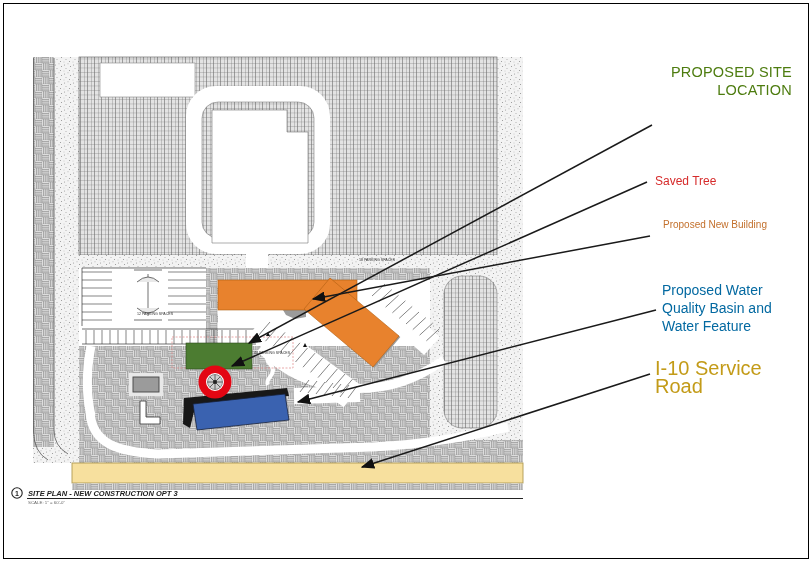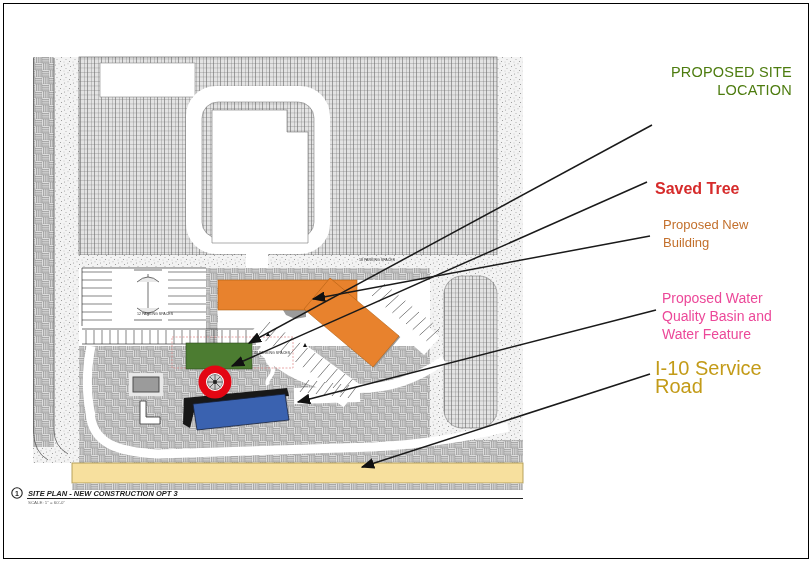--- a/index.html
+++ b/index.html
@@ -4,22 +4,22 @@
 <style>
   html,body{margin:0;padding:0;background:#fff;}
   #canvas{position:relative;width:812px;height:562px;background:#fff;overflow:hidden;
           font-family:"Liberation Sans",sans-serif;}
   .frame{position:absolute;left:3px;top:3px;right:3px;bottom:3px;border:1.5px solid #000;pointer-events:none;}
   #plan-svg{position:absolute;left:0;top:0;}
   .legend{position:absolute;font-family:"Liberation Sans",sans-serif;}
   .legend-heading{left:646px;top:64px;width:146px;text-align:right;font-size:14.5px;
                   line-height:17.5px;font-weight:400;color:#4d7c0f;letter-spacing:.2px;}
   .lbl-offices{left:663px;top:106px;width:112px;font-size:14px;line-height:18px;}
-  .lbl-saved{left:655px;top:180px;width:140px;font-size:16px;line-height:18px;font-weight:bold;}
-  .lbl-building{left:663px;top:216px;width:104px;font-size:13px;line-height:18px;}
+  .lbl-saved{left:655px;top:172px;width:140px;font-size:12px;line-height:18px;}
+  .lbl-building{left:663px;top:216px;width:104px;font-size:10px;line-height:18px;}
   .lbl-water{left:662px;top:281px;width:122px;font-size:14px;line-height:18px;}
   .lbl-i10{left:655px;top:359px;width:150px;font-size:20px;line-height:18px;}
 </style>
 </head>
 <body>
 
 <div id="canvas">
 
   <svg id="plan-svg" width="812" height="562" viewBox="0 0 812 562">
     <defs>
@@ -159,17 +159,17 @@
       <line x1="27" y1="498.5" x2="523" y2="498.5" stroke="#222" stroke-width="1"></line>
       <g transform="translate(28,504) scale(0.55)">
         <text font-size="8" fill="#666" font-family="Liberation Sans, sans-serif">SCALE: 1" = 60'-0"</text>
       </g>
     </g>
   </svg>
 
   <div class="legend legend-heading">PROPOSED SITE LOCATION</div>
   <div class="legend lbl-saved" style="color: rgb(214, 43, 43);">Saved Tree</div>
   <div class="legend lbl-building" style="color: rgb(195, 112, 44);">Proposed New Building</div>
-  <div class="legend lbl-water" style="color: #ec4899; margin-top: 8px;">Proposed Water Quality Basin and Water Feature</div>
+  <div class="legend lbl-water" style="color: #0369a1;">Proposed Water Quality Basin and Water Feature</div>
   <div class="legend lbl-i10" style="color: rgb(195, 155, 24);">I-10 Service Road</div>
 
   <div class="frame"></div>
 </div>
 
 </body></html>

